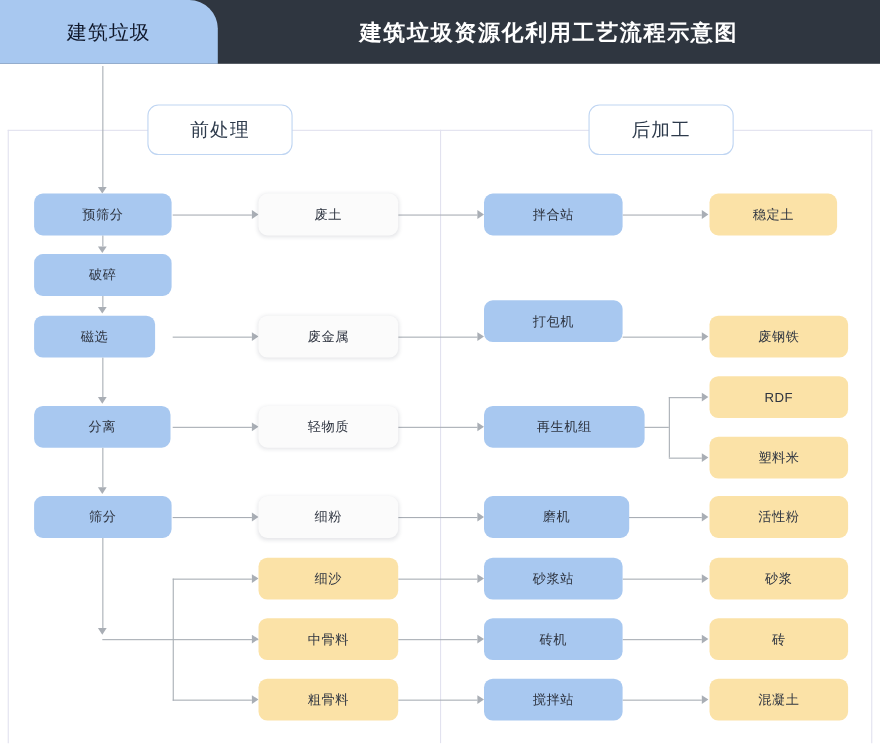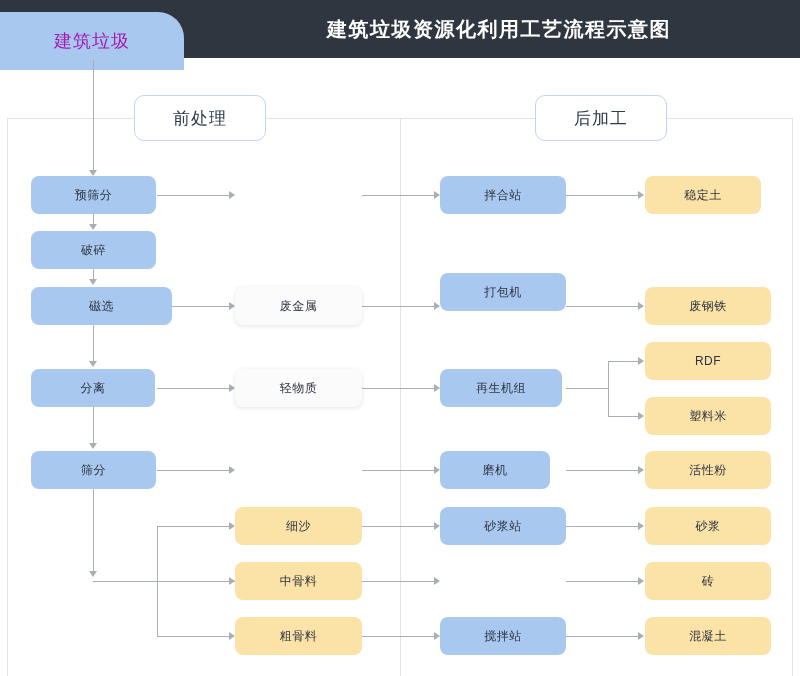--- a/index.html
+++ b/index.html
@@ -20,29 +20,29 @@
 
   
   .header-bar {
     position: absolute;
     left: 0; top: 0;
     width: 800px; height: 58px;
     background: #2f3640;
   }
   .header-tab {
     position: absolute;
-    left: 0; top: 12px;
-    width: 184px; height: 58px;
+    left: 0; top: 0;
+    width: 198px; height: 58px;
     background: #a8c8f0;
     border-top-right-radius: 26px;
     border-bottom-right-radius: 0;
     display: flex;
     align-items: center;
     justify-content: center;
-    color: #a21caf;
+    color: #0f172a;
     font-size: 18px;
     letter-spacing: 1px;
   }
   .header-title {
     position: absolute;
     left: 198px; top: 0;
     width: 602px; height: 58px;
     display: flex;
     align-items: center;
     justify-content: center;
@@ -219,35 +219,38 @@
   <div class="arrow-r" style="left:638px; top:466px;"></div>
   <div class="ln-h" style="left:566px; top:526px; width:72px;"></div>
   <div class="arrow-r" style="left:638px; top:522px;"></div>
   <div class="ln-h" style="left:566px; top:581px; width:72px;"></div>
   <div class="arrow-r" style="left:638px; top:577px;"></div>
   <div class="ln-h" style="left:566px; top:636px; width:72px;"></div>
   <div class="arrow-r" style="left:638px; top:632px;"></div>
 
   <div class="node blue" style="left:31px; top:176px; width:125px;">预筛分</div>
   <div class="node blue" style="left:31px; top:231px; width:125px;">破碎</div>
-  <div class="node blue" style="left:31px; top:287px; width:141px;">磁选</div>
+  <div class="node blue" style="left:31px; top:287px; width:110px;">磁选</div>
   <div class="node blue" style="left:31px; top:369px; width:124px;">分离</div>
   <div class="node blue" style="left:31px; top:451px; width:125px;">筛分</div>
 
+  <div class="node white" style="left:235px; top:176px; width:127px;">废土</div>
   <div class="node white" style="left:235px; top:287px; width:127px;">废金属</div>
   <div class="node white" style="left:235px; top:369px; width:127px;">轻物质</div>
+  <div class="node white" style="left:235px; top:451px; width:127px;">细粉</div>
   <div class="node yellow" style="left:235px; top:507px; width:127px;">细沙</div>
   <div class="node yellow" style="left:235px; top:617px; width:127px;">粗骨料</div>
   <div class="node yellow" style="left:235px; top:562px; width:127px;">中骨料</div>
 
   <div class="node blue" style="left:440px; top:176px; width:126px;">拌合站</div>
   <div class="node blue" style="left:440px; top:273px; width:126px;font-family:Liberation Mono, monospace;">打包机</div>
-  <div class="node blue" style="left:440px; top:369px; width:122px;">再生机组</div>
-  <div class="node blue" style="left:440px; top:451px; width:110px;">磨机</div>
+  <div class="node blue" style="left:440px; top:369px; width:146px;">再生机组</div>
+  <div class="node blue" style="left:440px; top:451px; width:132px;">磨机</div>
   <div class="node blue" style="left:440px; top:507px; width:126px;">砂浆站</div>
+  <div class="node blue" style="left:440px; top:562px; width:126px;">砖机</div>
   <div class="node blue" style="left:440px; top:617px; width:126px;text-align:center;">搅拌站</div>
 
   <div class="node yellow" style="left:645px; top:176px; width:116px;">稳定土</div>
   <div class="node yellow" style="left:645px; top:287px; width:126px;">废钢铁</div>
   <div class="node yellow" style="left:645px; top:342px; width:126px;">RDF</div>
   <div class="node yellow" style="left:645px; top:397px; width:126px;">塑料米</div>
   <div class="node yellow" style="left:645px; top:451px; width:126px;">活性粉</div>
   <div class="node yellow" style="left:645px; top:507px; width:126px;">砂浆</div>
   <div class="node yellow" style="left:645px; top:562px; width:126px;">砖</div>
   <div class="node yellow" style="left:645px; top:617px; width:126px;">混凝土</div>

